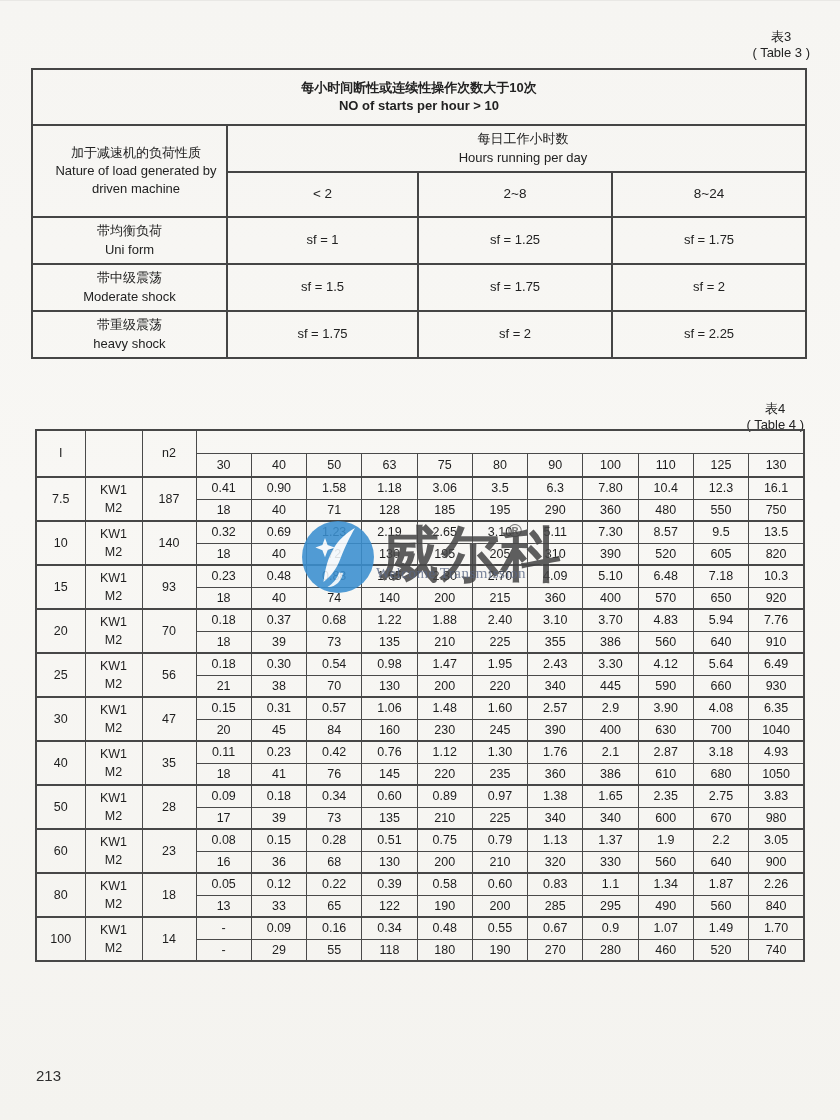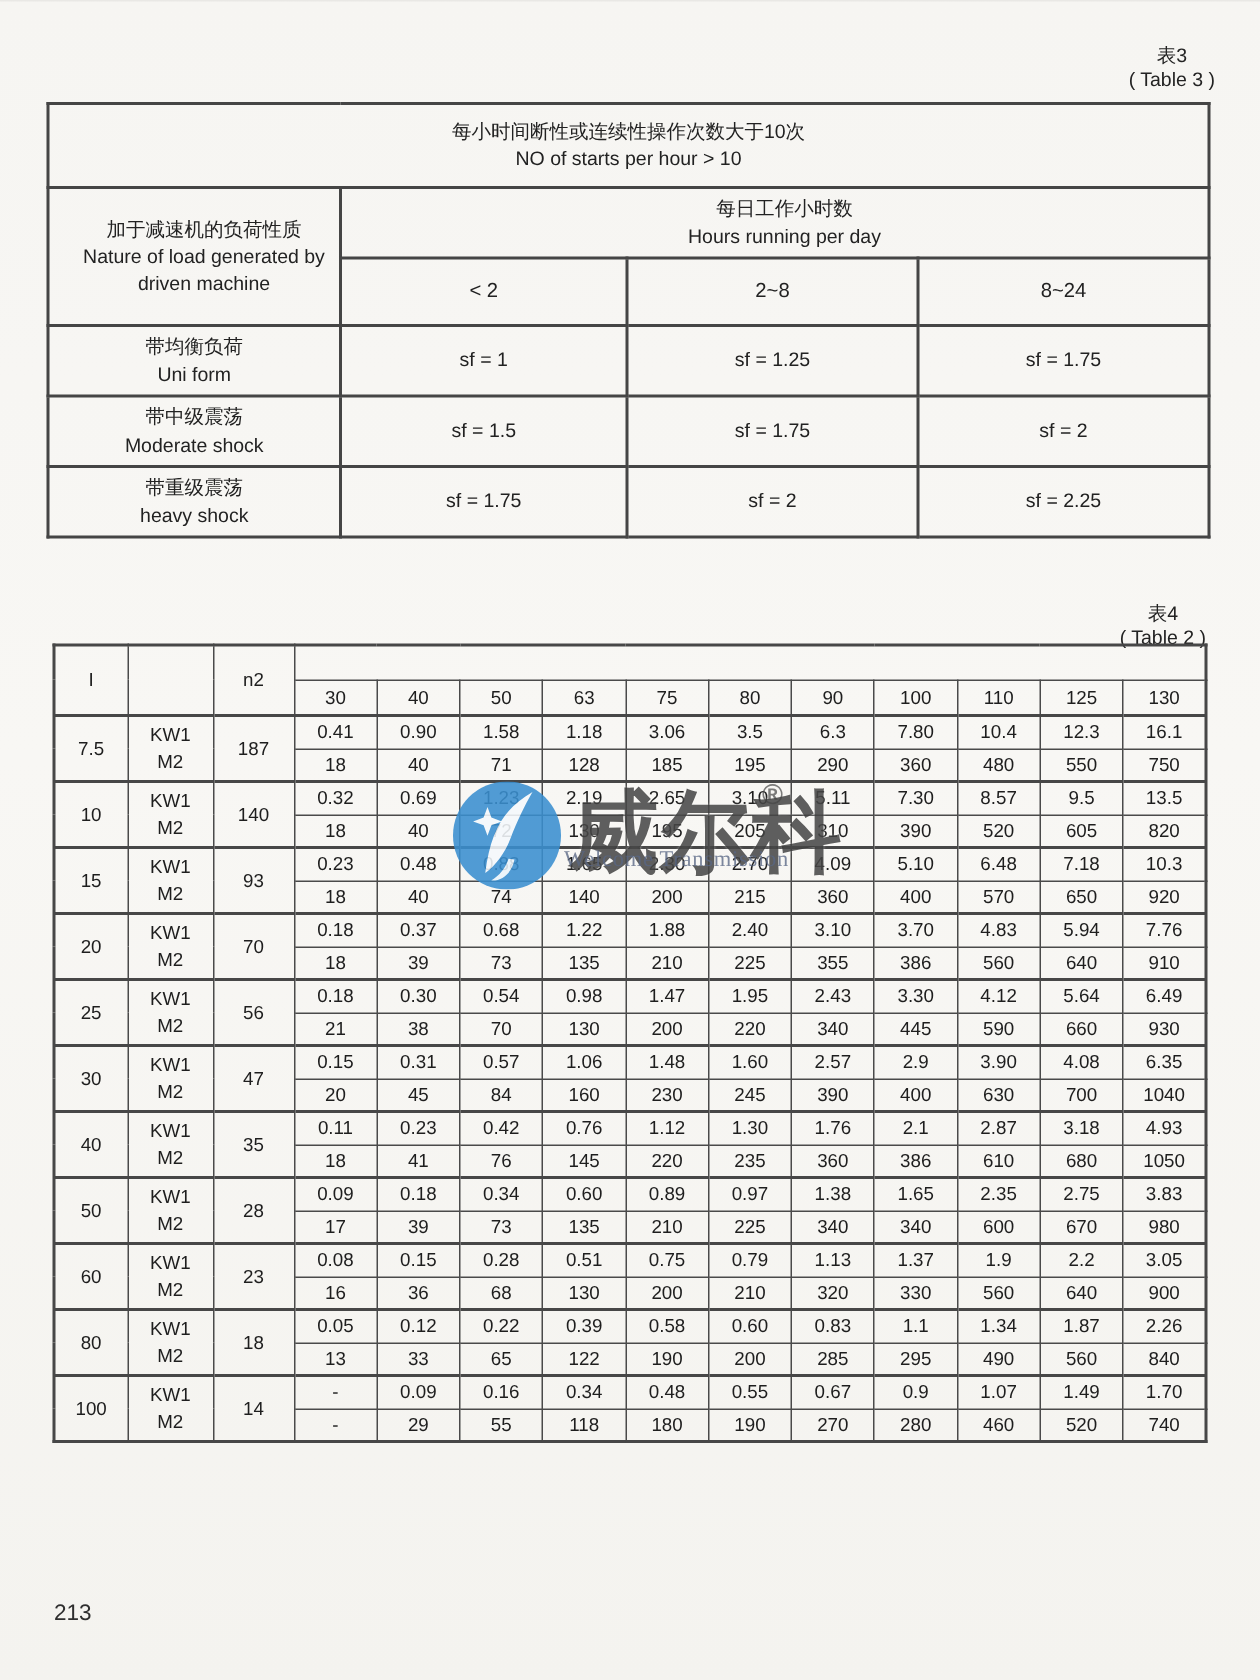--- a/index.html
+++ b/index.html
@@ -11,21 +11,21 @@
   }
   
   .tag { position:absolute; text-align:center; font-size:13px; line-height:1.25; color:#232323; }
   .tag3 { top:28px; right:30px; }
   .tag4 { top:400px; right:36px; }
   
   table { border-collapse:collapse; table-layout:fixed; position:absolute; background:transparent; }
   .t3 { left:31px; top:67px; width:776px; border:2px solid #454545; }
   .t3 td { border:2px solid #454545; text-align:center; vertical-align:middle;
            font-size:13px; line-height:1.4; color:#222; padding:2px; }
-  .t3 tr.h1 td { height:56px; }
+  .t3 tr.h1 td { height:56px;font-weight:bold; }
   .t3 tr.h2 td { height:47px;padding-left:15px; }
   .t3 tr.h3 td { height:45px; font-size:13.5px; }
   .t3 tr.r  td { height:47px; }
   
   .section-title { position:absolute; left:33px; top:379px; line-height:1.25; }
   .section-title .cn { font-size:15.5px; font-weight:700; }
   .section-title .en { font-size:17px; font-weight:700; }
   
   .t4 { left:35px; top:428px; width:770px; border:2px solid #474747; }
   .t4 td { border:1px solid #4a4a4a; text-align:center; vertical-align:middle;
@@ -113,21 +113,21 @@
         <td>sf = 1.75</td>
         <td>sf = 2</td>
         <td>sf = 2.25</td>
       </tr>
     </tbody>
   </table>
 
 
   <div class="tag tag4">
     <div>表4</div>
-    <div>( Table 2 )</div>
+    <div>( Table 4 )</div>
   </div>
 
   <table class="t4">
     <colgroup>
       <col style="width:49px">
         <col style="width:57px">
         <col style="width:54px">
       <col>
         <col>
         <col>

